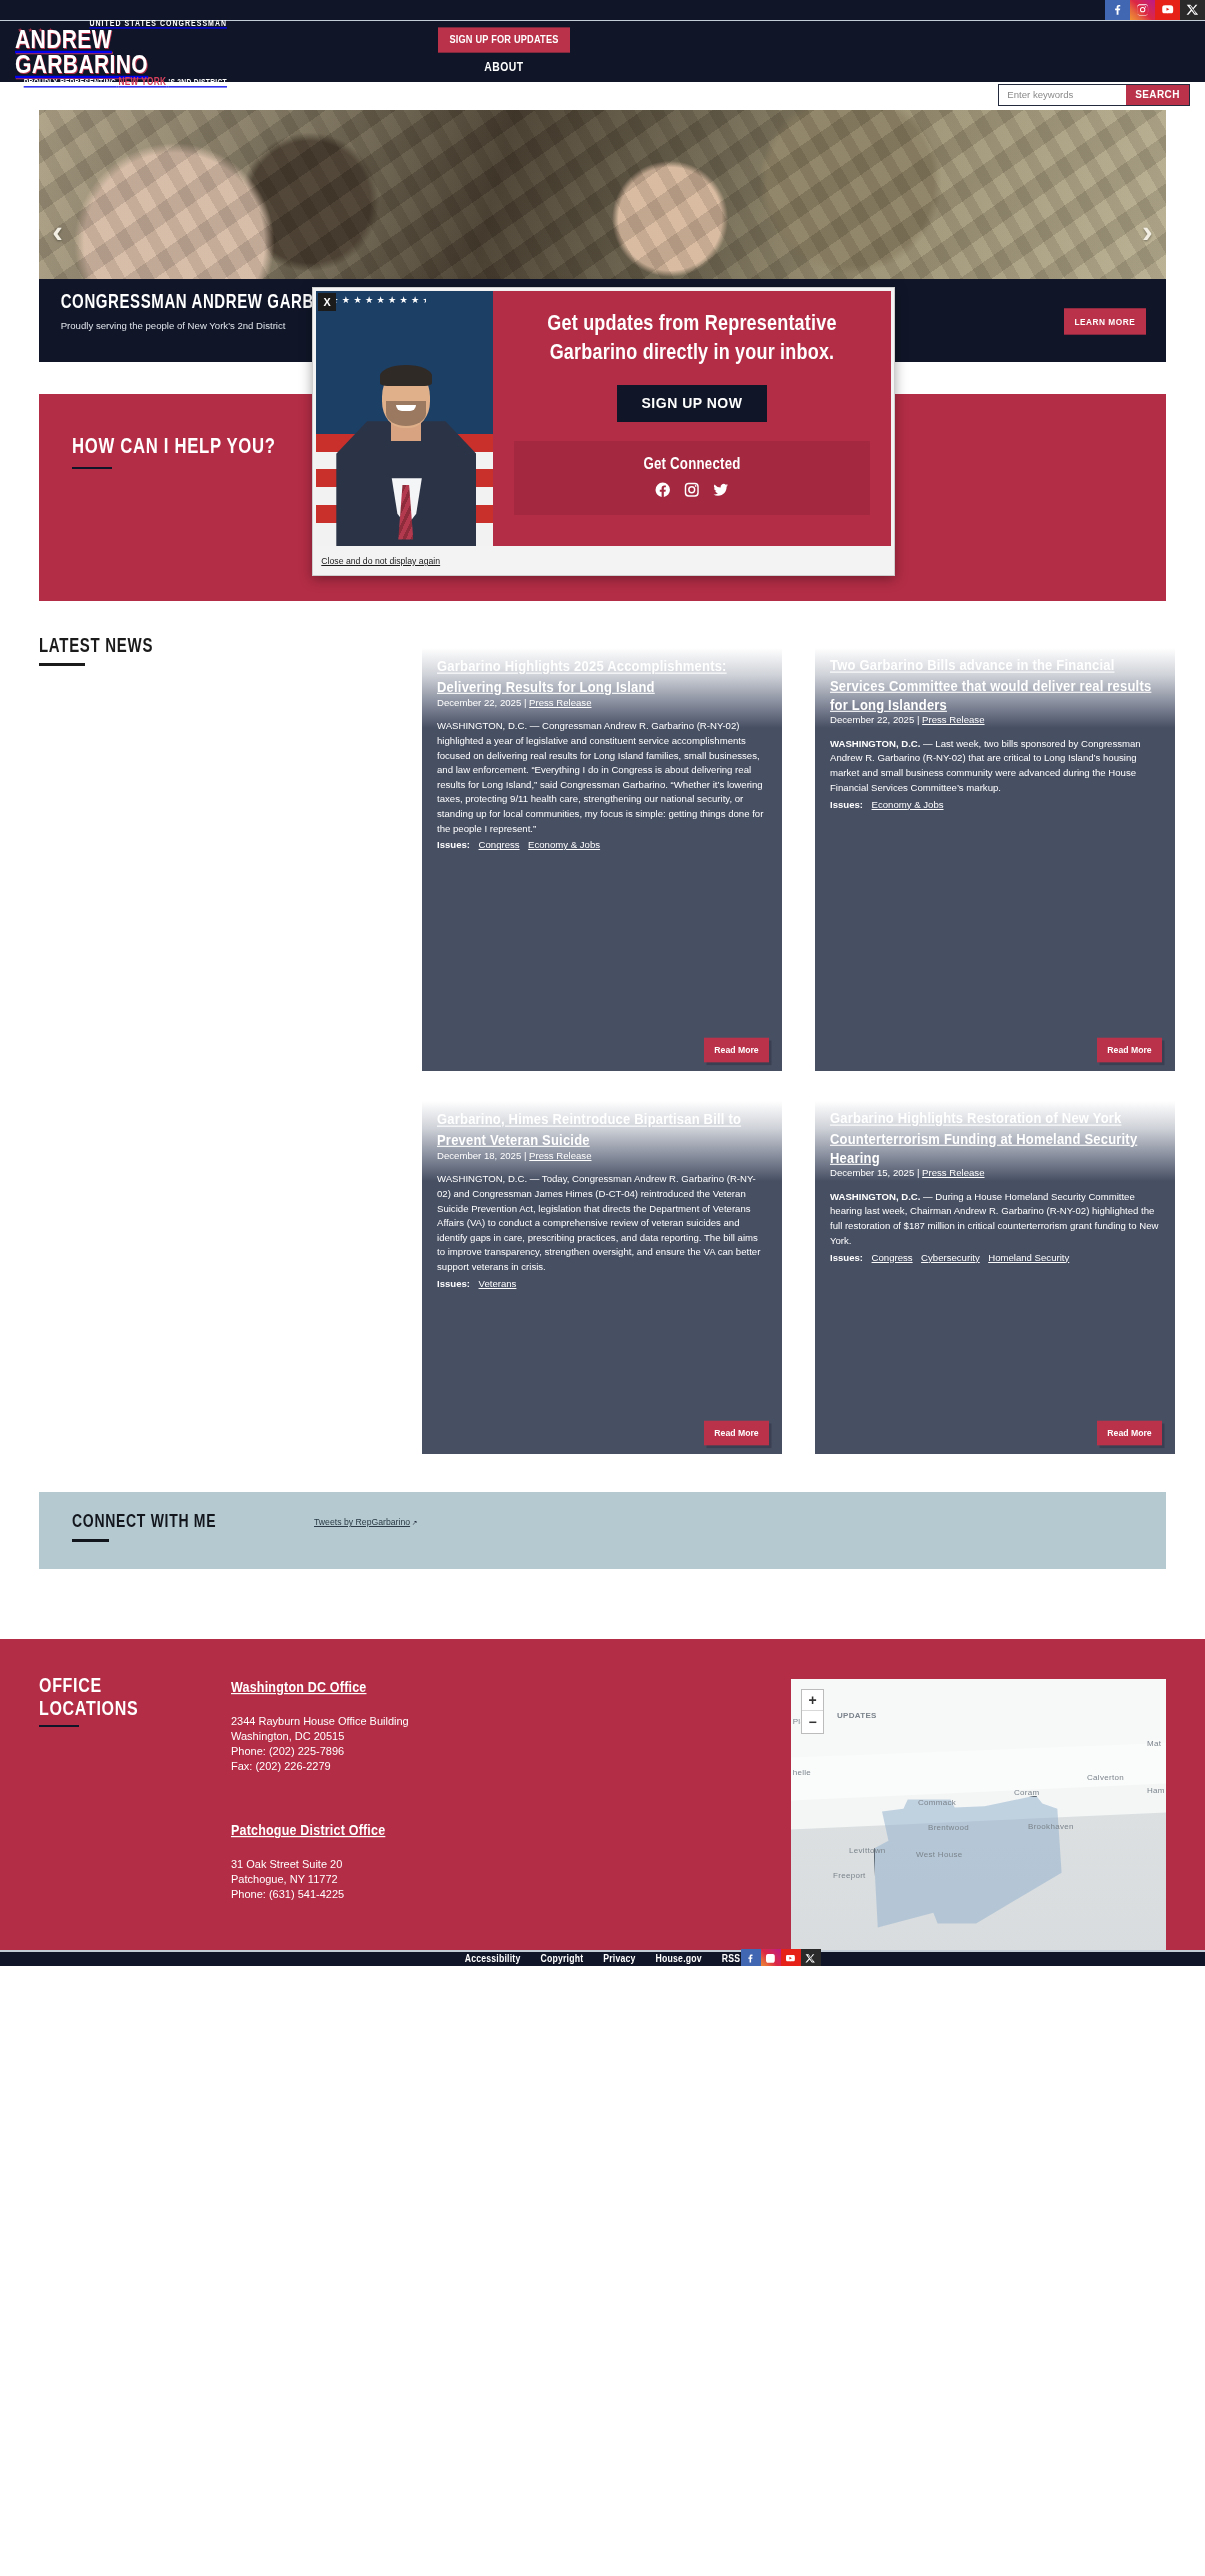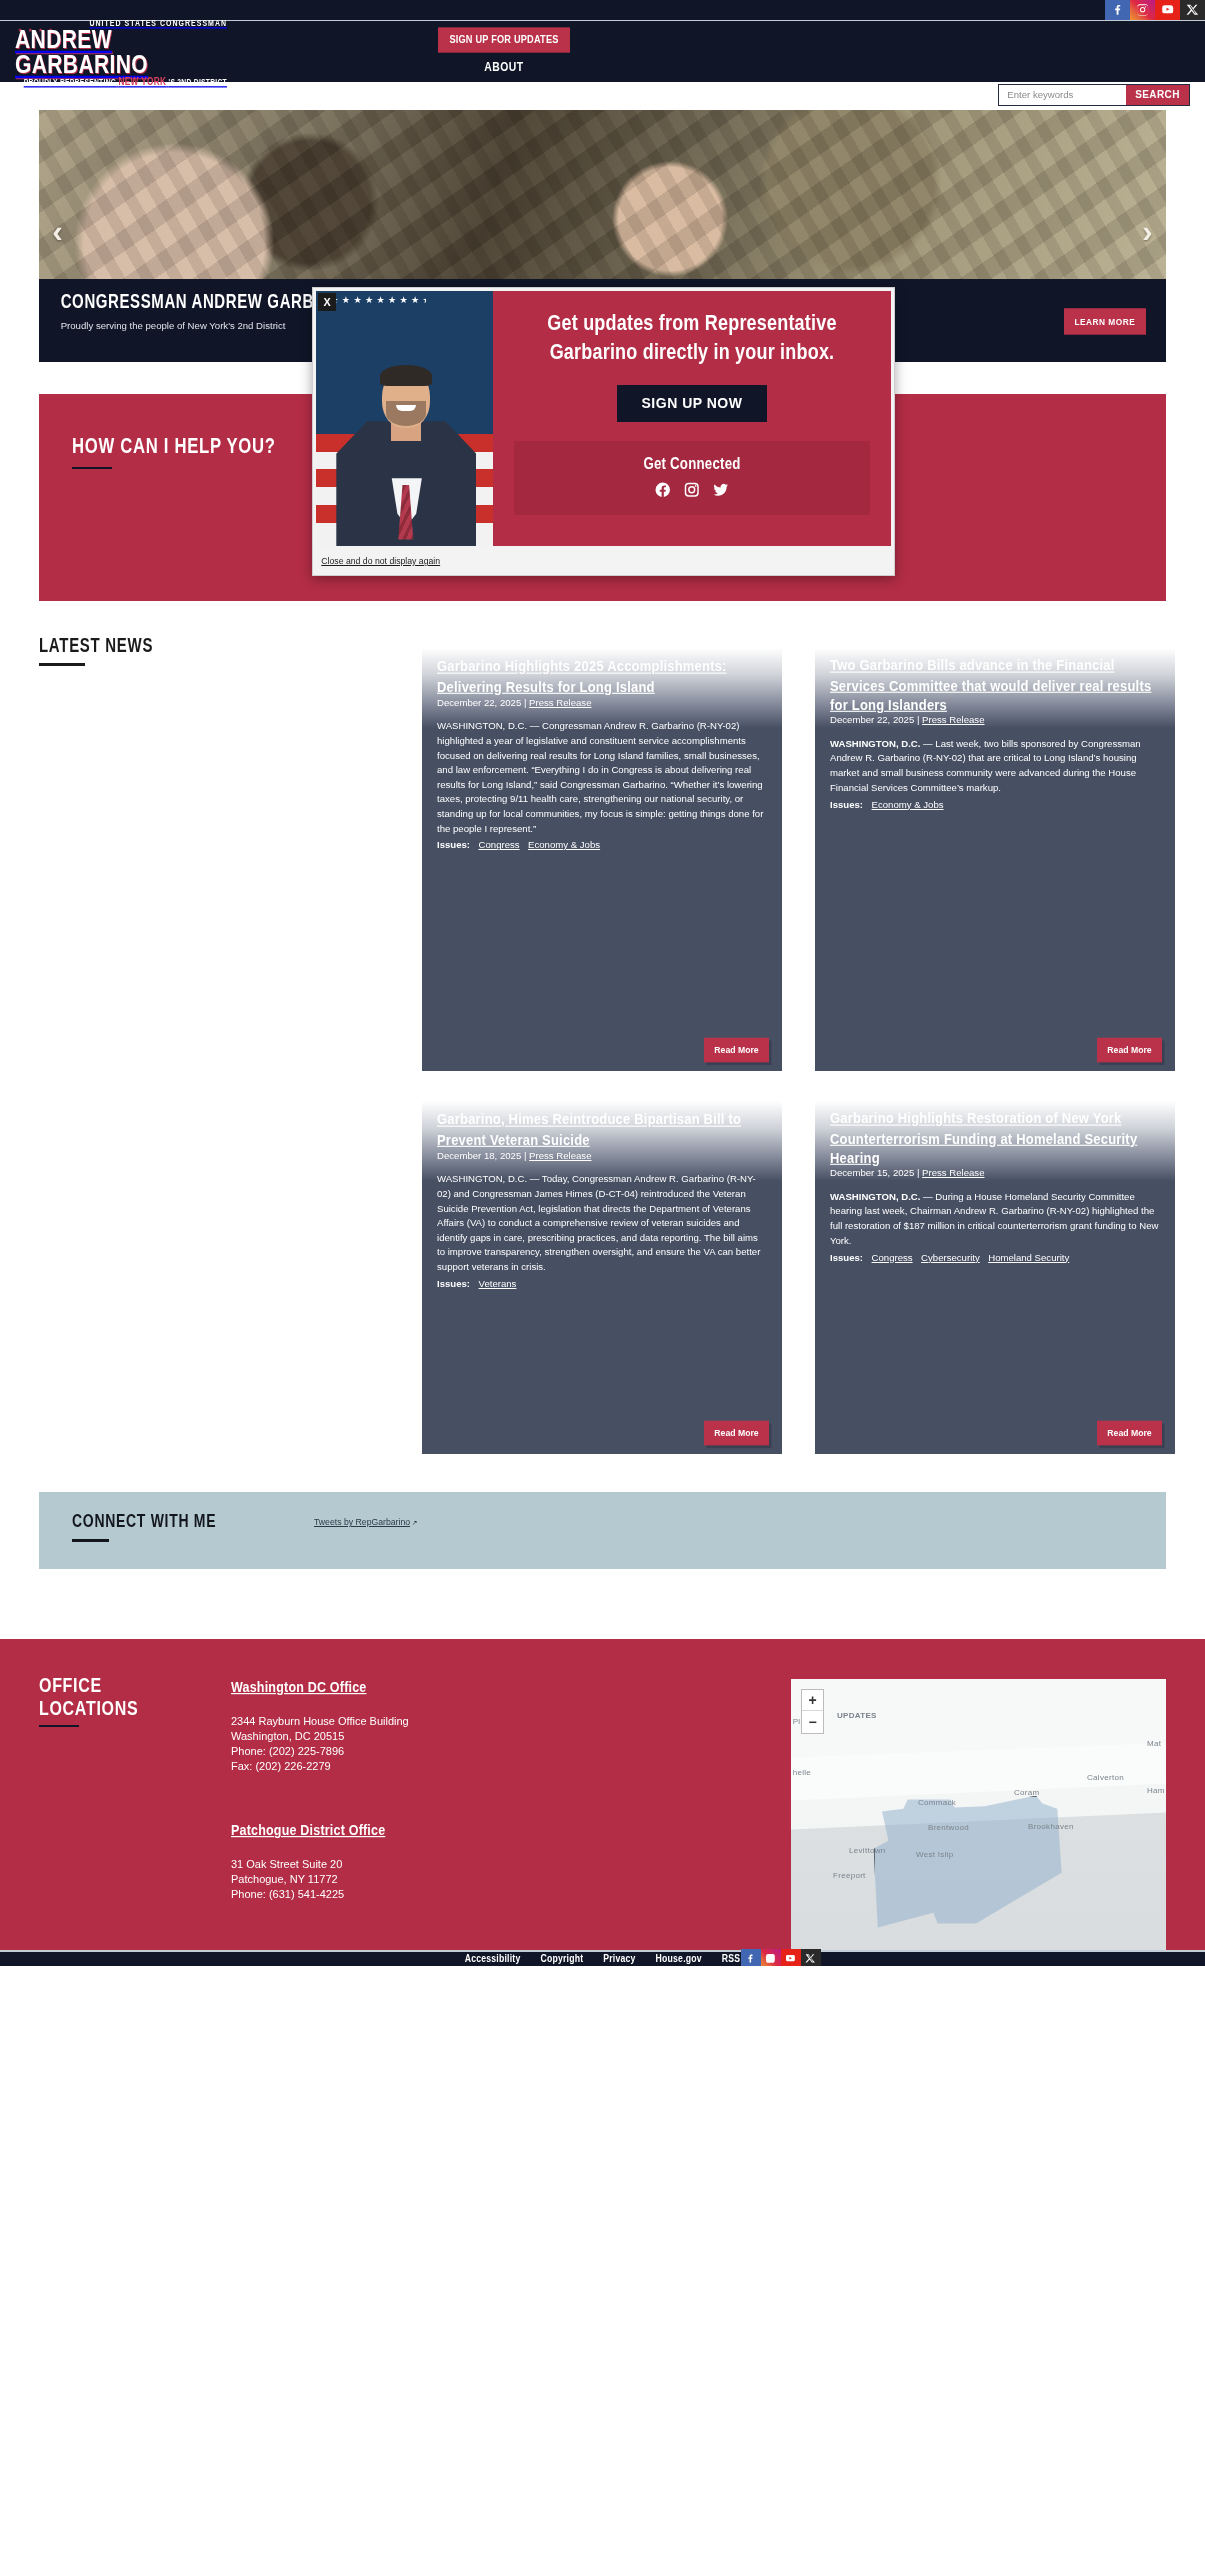--- a/index.html
+++ b/index.html
@@ -544,21 +544,21 @@
       <div class="maplbl" style="left:1.7px;   top:38px;">Pla</div>
       <div class="maplbl" style="left:1.7px;   top:89px;">helle</div>
       <div class="maplbl" style="left:127px; top:119px;">Commack</div>
       <div class="maplbl" style="left:223px; top:109px;">Coram</div>
       <div class="maplbl" style="left:296px; top:94px;">Calverton</div>
       <div class="maplbl" style="left:356px; top:60px;">Mat</div>
       <div class="maplbl" style="left:356px; top:107px;">Ham</div>
       <div class="maplbl" style="left:137px; top:144px;">Brentwood</div>
       <div class="maplbl" style="left:237px; top:143px;">Brookhaven</div>
       <div class="maplbl" style="left:58px;  top:167px;">Levittown</div>
-      <div class="maplbl" style="left:125px; top:171px;">West Islip</div>
+      <div class="maplbl" style="left:125px; top:171px;">West House</div>
       <div class="maplbl" style="left:42px;  top:192px;">Freeport</div>
     </div>
   </footer>
 
   <div class="bottombar">
     <nav>
       <a href="#">Accessibility</a>
       <a href="#">Copyright</a>
       <a href="#">Privacy</a>
       <a href="#">House.gov</a>

